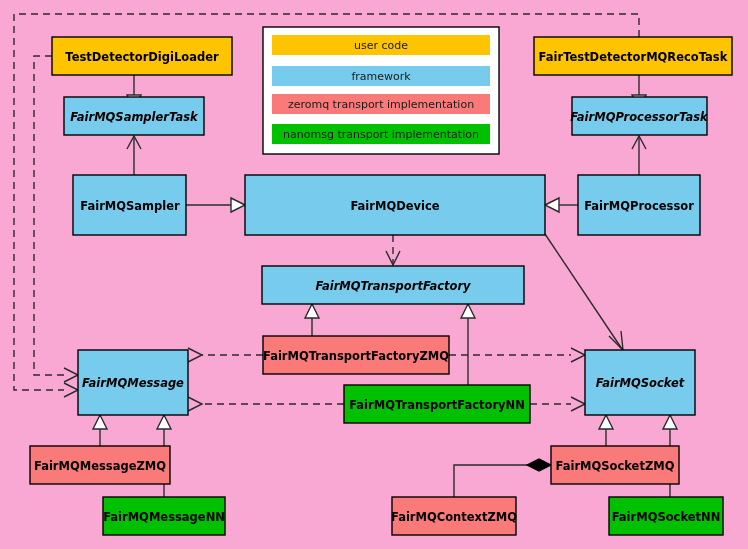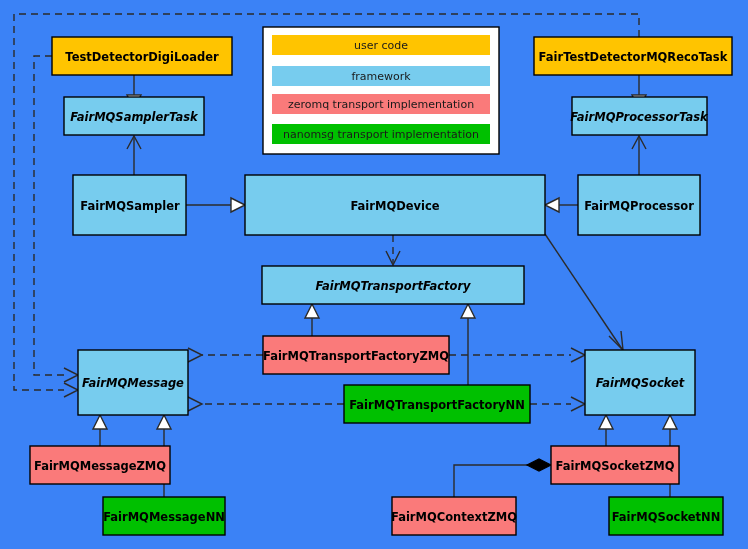--- a/index.html
+++ b/index.html
@@ -4,21 +4,21 @@
 <style>
   html, body {
     margin: 0;
     padding: 0;
     background: #ffffff;
   }
   #diagram-root {
     position: relative;
     width: 748px;
     height: 549px;
-    background: #3b82f6;
+    background: #f9a8d4;
     font-family: "DejaVu Sans", sans-serif;
     overflow: hidden;
   }
   svg.layer {
     position: absolute;
     top: 0;
     left: 0;
     width: 748px;
     height: 549px;
   }

